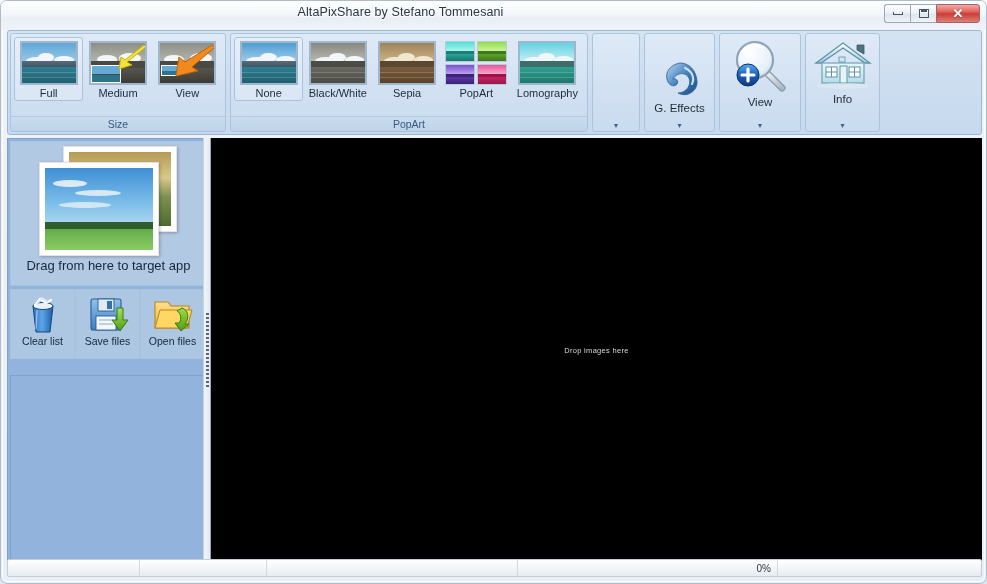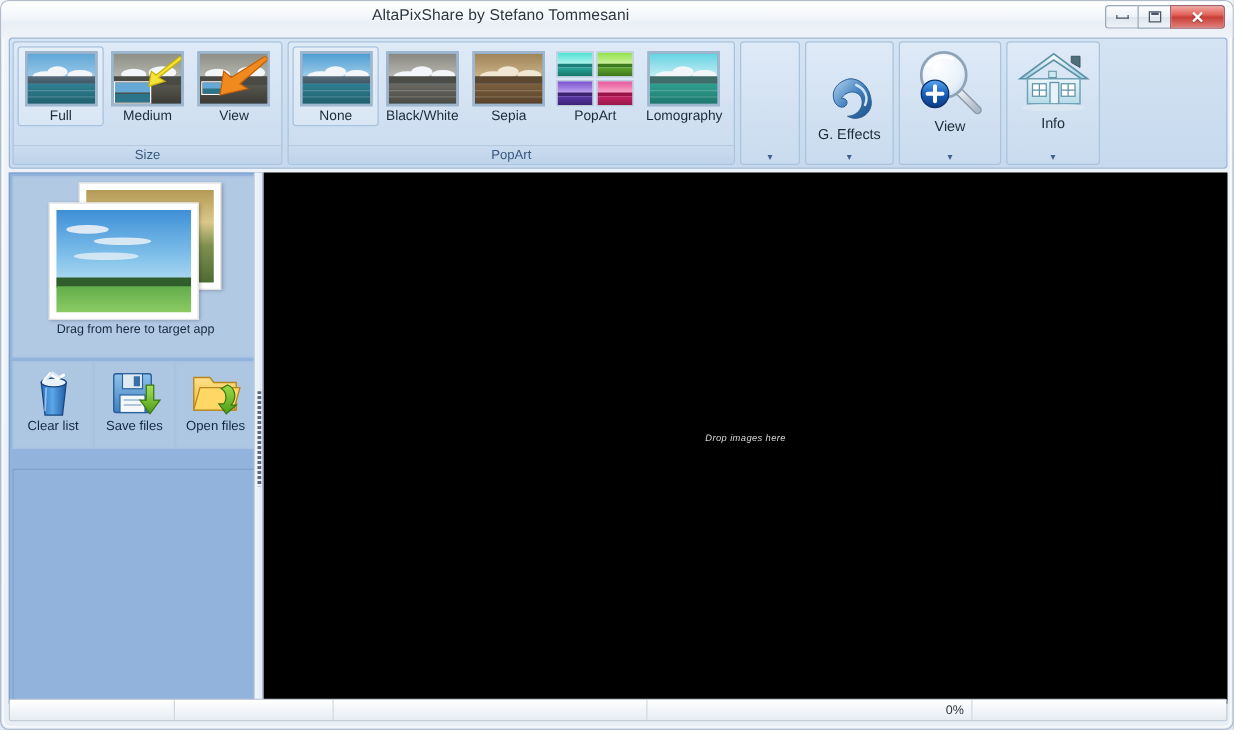--- a/index.html
+++ b/index.html
@@ -124,21 +124,21 @@
   }
   .dragbox{
     position:absolute;left:2px;top:2px;width:197px;height:145px;
     border:1px solid #a9c2de;box-sizing:border-box;
     background:#b2c9e4;
     display:flex;flex-direction:column;align-items:center;justify-content:flex-start;
   }
   .photo-stack{position:relative;width:140px;height:110px;margin-top:4px;}
   .photo{position:absolute;background:#ffffff;border:1px solid #e3e3e3;box-shadow:1px 1px 3px rgba(0,0,0,.25);}
   .photo .pic{position:absolute;inset:5px;overflow:hidden;}
-  .dragbox-label{font-size:10px;color:#16283c;margin-top:2px;}
+  .dragbox-label{font-size:13px;color:#16283c;margin-top:2px;}
 
   .toolrow{
     position:absolute;left:2px;top:150px;width:197px;height:70px;
     display:flex;
   }
   .tool{
     width:65px;border:1px solid #a9c2de;box-sizing:border-box;
     background:#adc6e2;
     display:flex;flex-direction:column;align-items:center;justify-content:flex-start;
     padding-top:4px;
@@ -158,21 +158,21 @@
   }
   .grip{
     position:absolute;left:2px;top:50%;transform:translateY(-50%);
     width:3px;height:76px;
     background-image:repeating-linear-gradient(180deg,#5a6672 0 2px,transparent 2px 4px);
   }
 
   
   .canvas{
     position:absolute;left:210px;top:137px;width:771px;height:425px;
-    background:#000000;overflow:hidden;font-style:italic;
+    background:#000000;overflow:hidden;
   }
   .drop-hint{
     position:absolute;left:0;top:0;width:771px;height:425px;
     display:flex;align-items:center;justify-content:center;
     color:#d8d8d8;font-size:7.5px;letter-spacing:.3px;
   }
 
   
   .statusbar{
     position:absolute;left:6px;bottom:6px;width:975px;height:18px;

